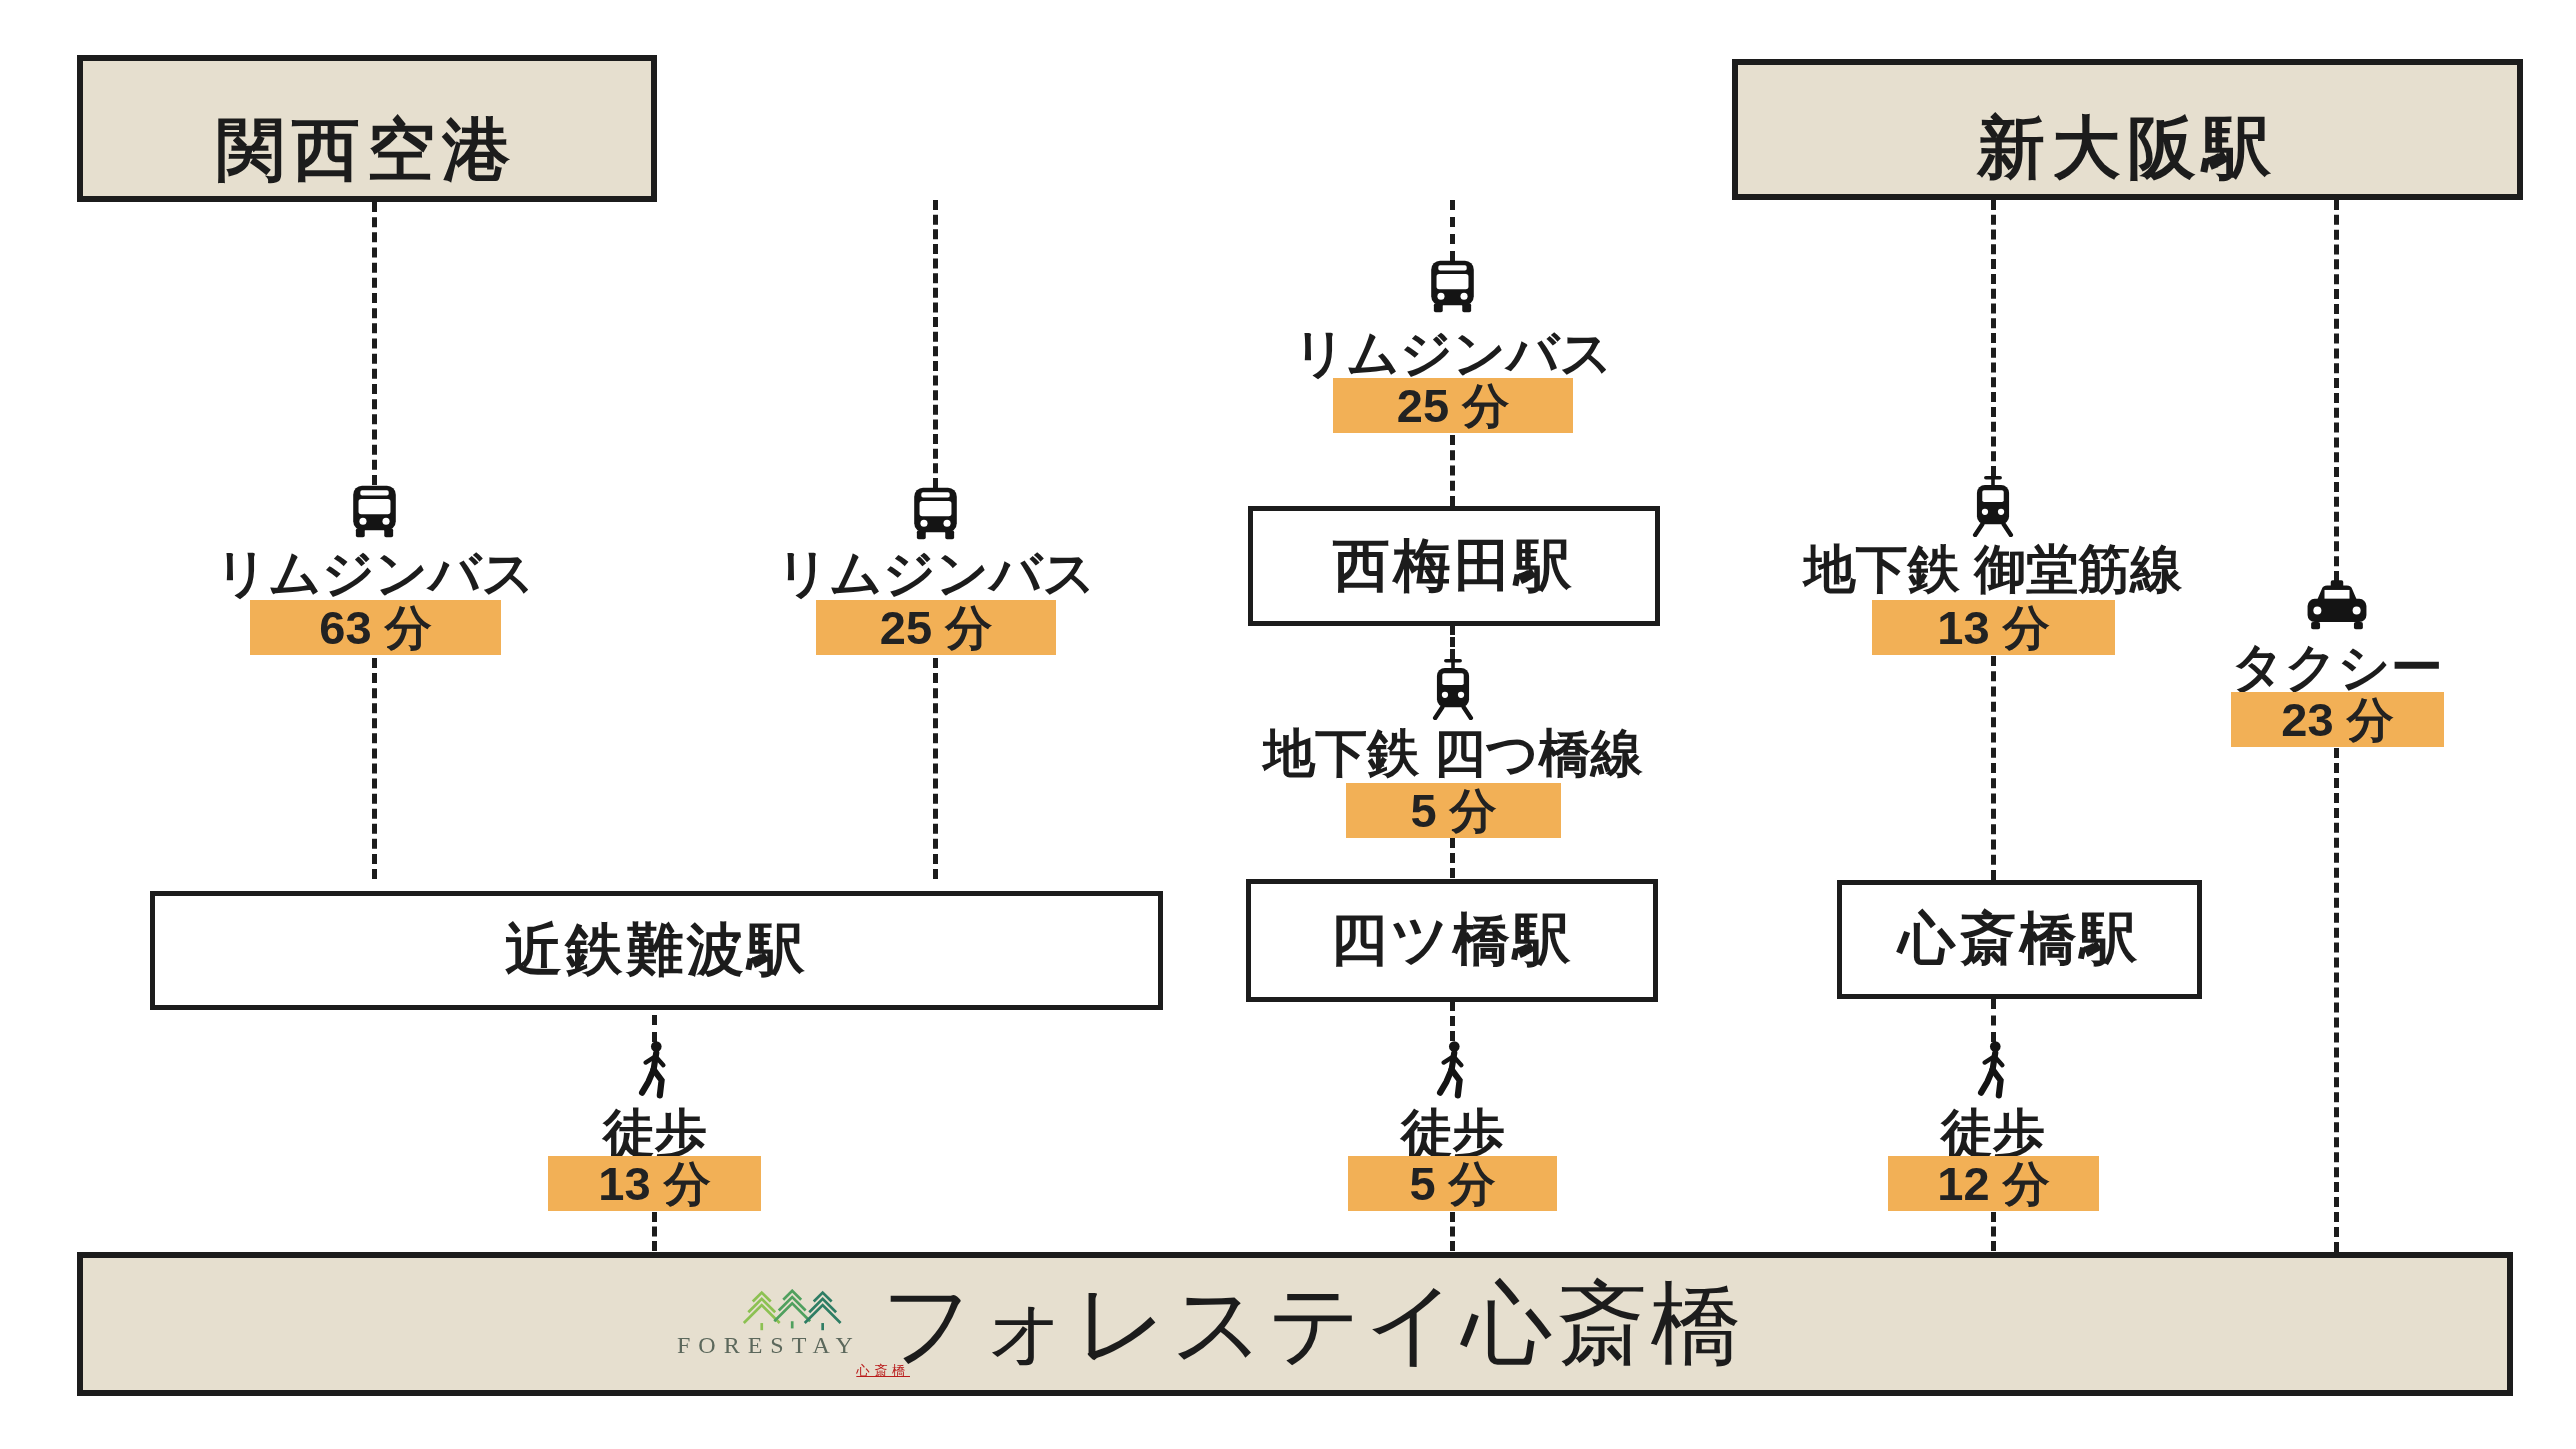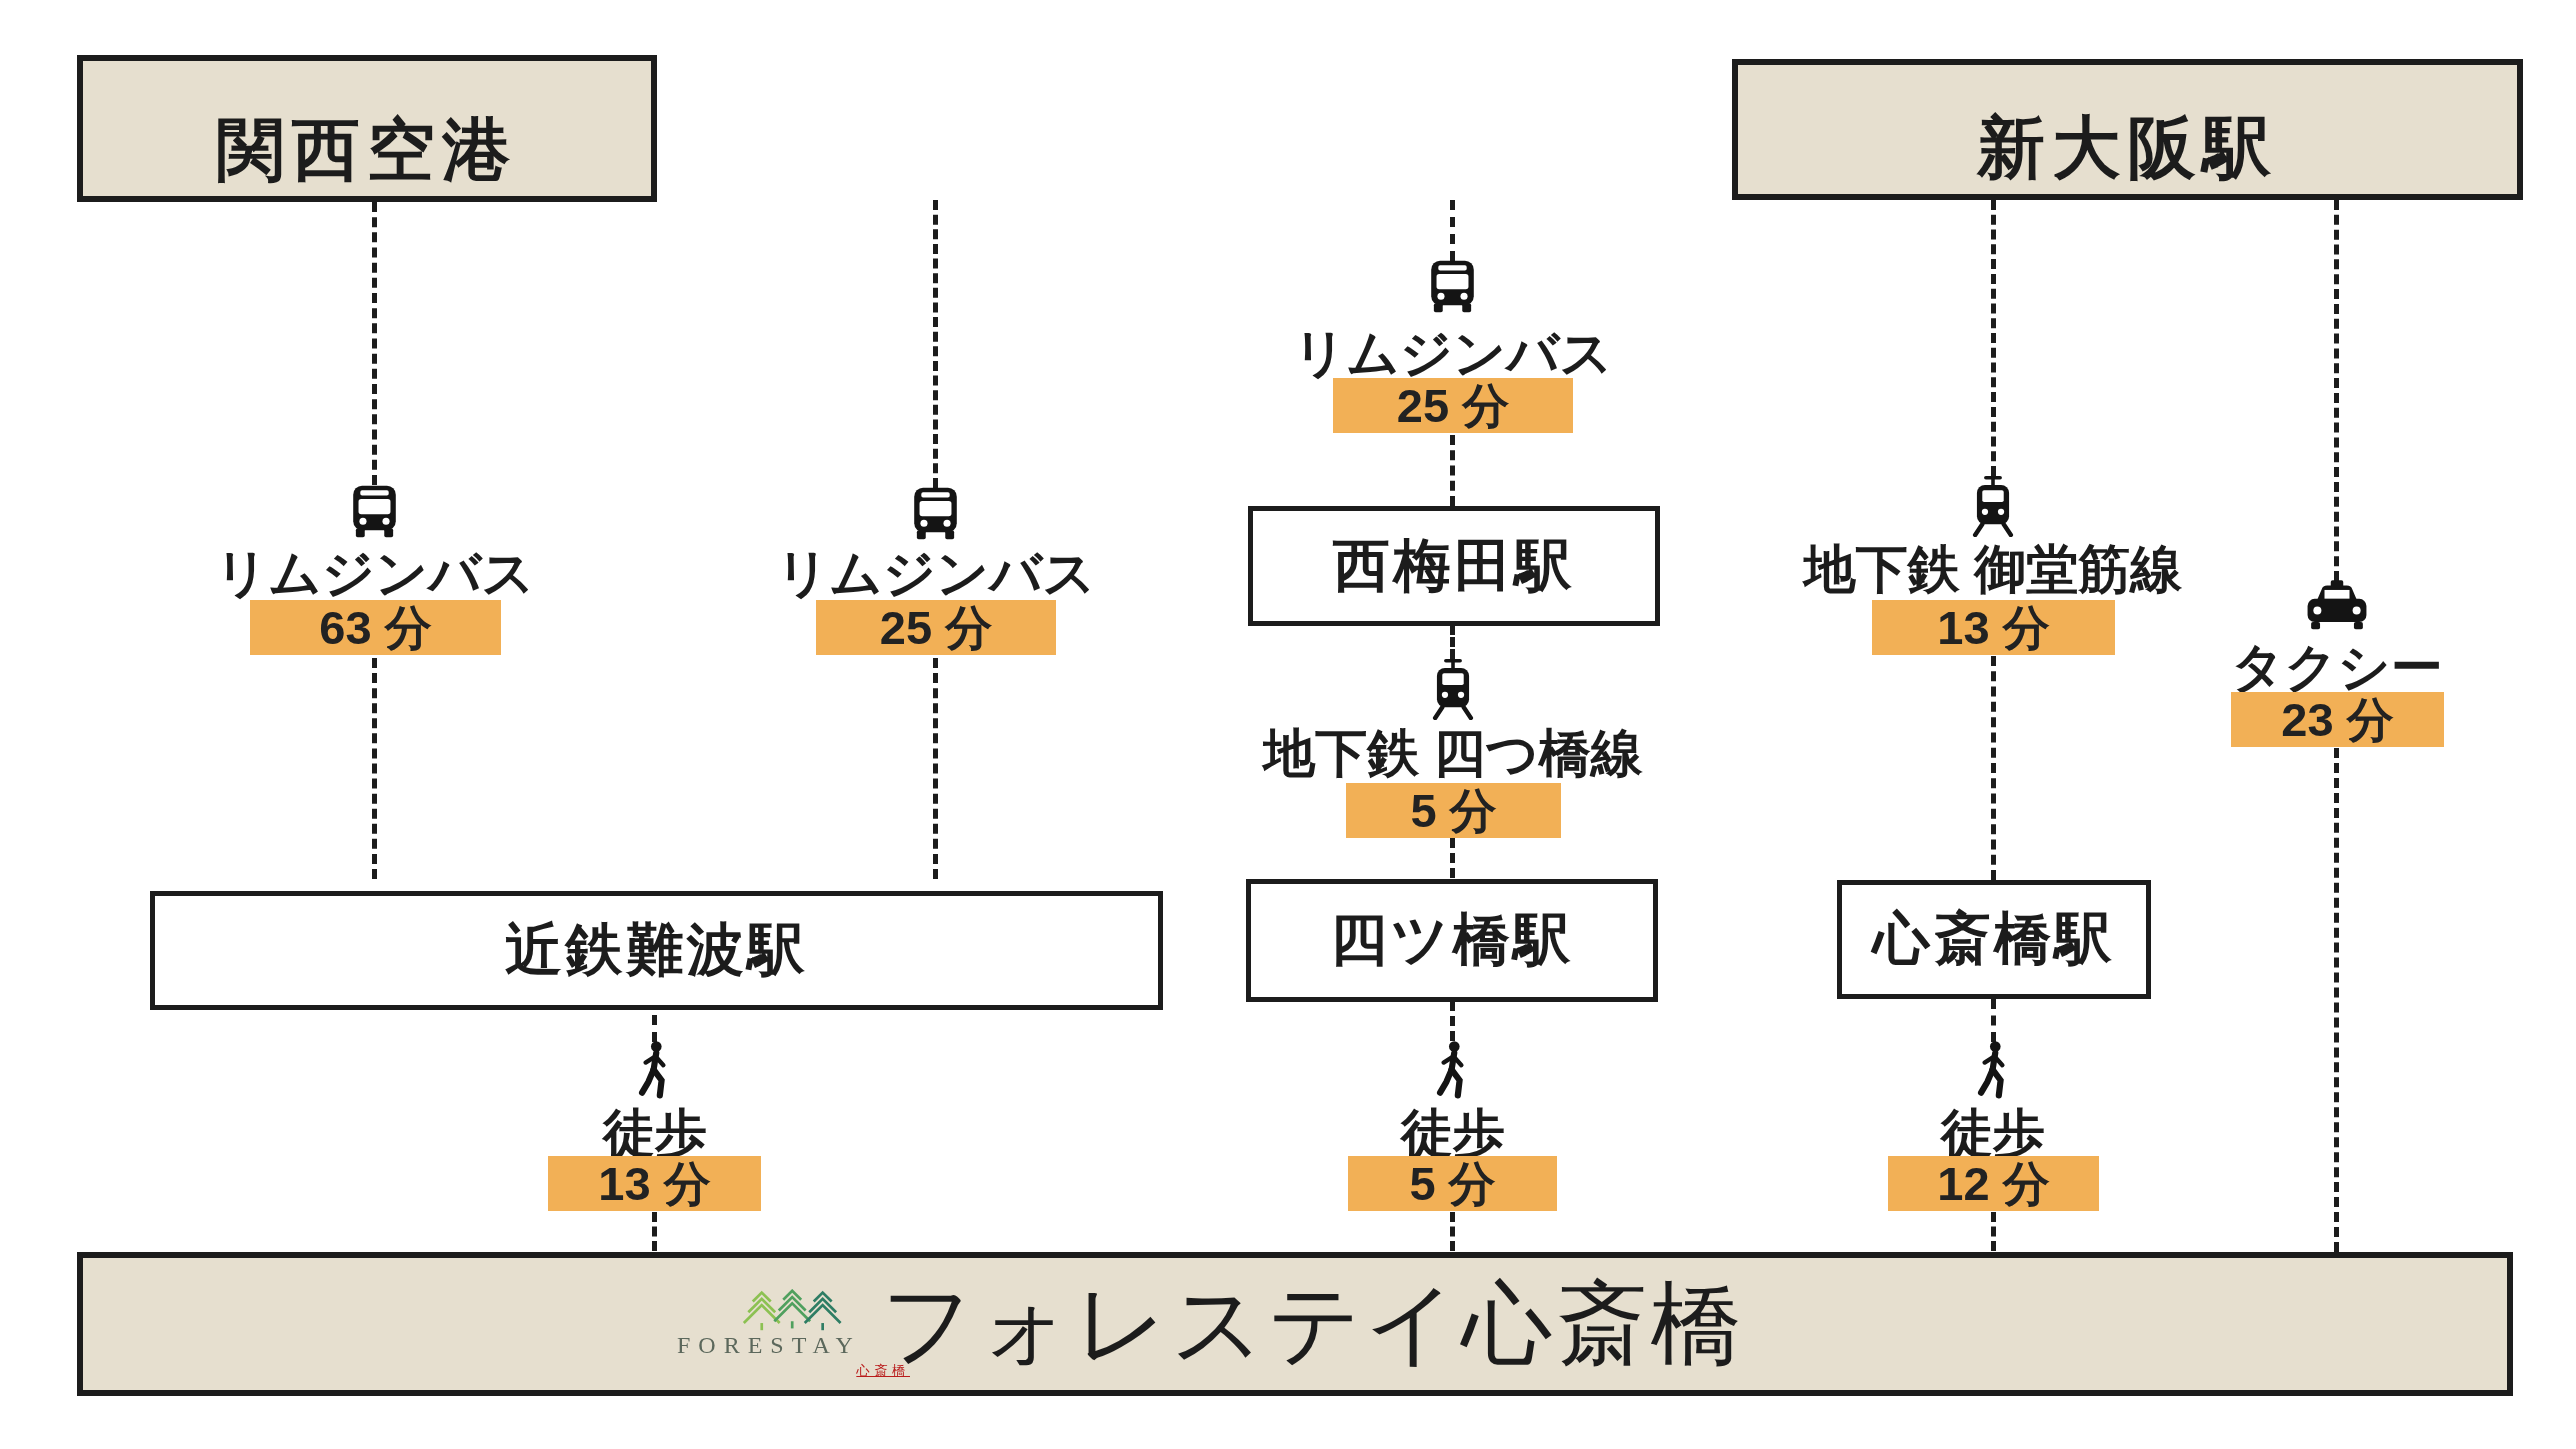--- a/index.html
+++ b/index.html
@@ -233,21 +233,21 @@
 
   <div class="sbox" style="left:1248px; top:506px; width:412px; height:120px;">
     <span>西梅田駅</span>
   </div>
   <div class="sbox" style="left:150px; top:879px; width:1013px; height:119px;margin-top:12px;">
     <span>近鉄難波駅</span>
   </div>
   <div class="sbox" style="left:1246px; top:879px; width:412px; height:123px;">
     <span>四ツ橋駅</span>
   </div>
-  <div class="sbox" style="left:1837px; top:880px; width:314px; height:119px;">
+  <div class="sbox" style="left:1837px; top:880px; width:365px; height:119px;">
     <span>心斎橋駅</span>
   </div>
 
   <div id="hotel-bar"></div>
 
   <svg class="icon" style="left:735px; top:1289px;" width="118" height="43" viewBox="0 0 116 48">
     <g stroke="#8cc152" stroke-width="3" fill="none">
       <path d="M12 14 L22 4 L32 14"></path>
       <path d="M7 26 L22 11 L37 26"></path>
       <path d="M2 38 L22 18 L42 38"></path>

